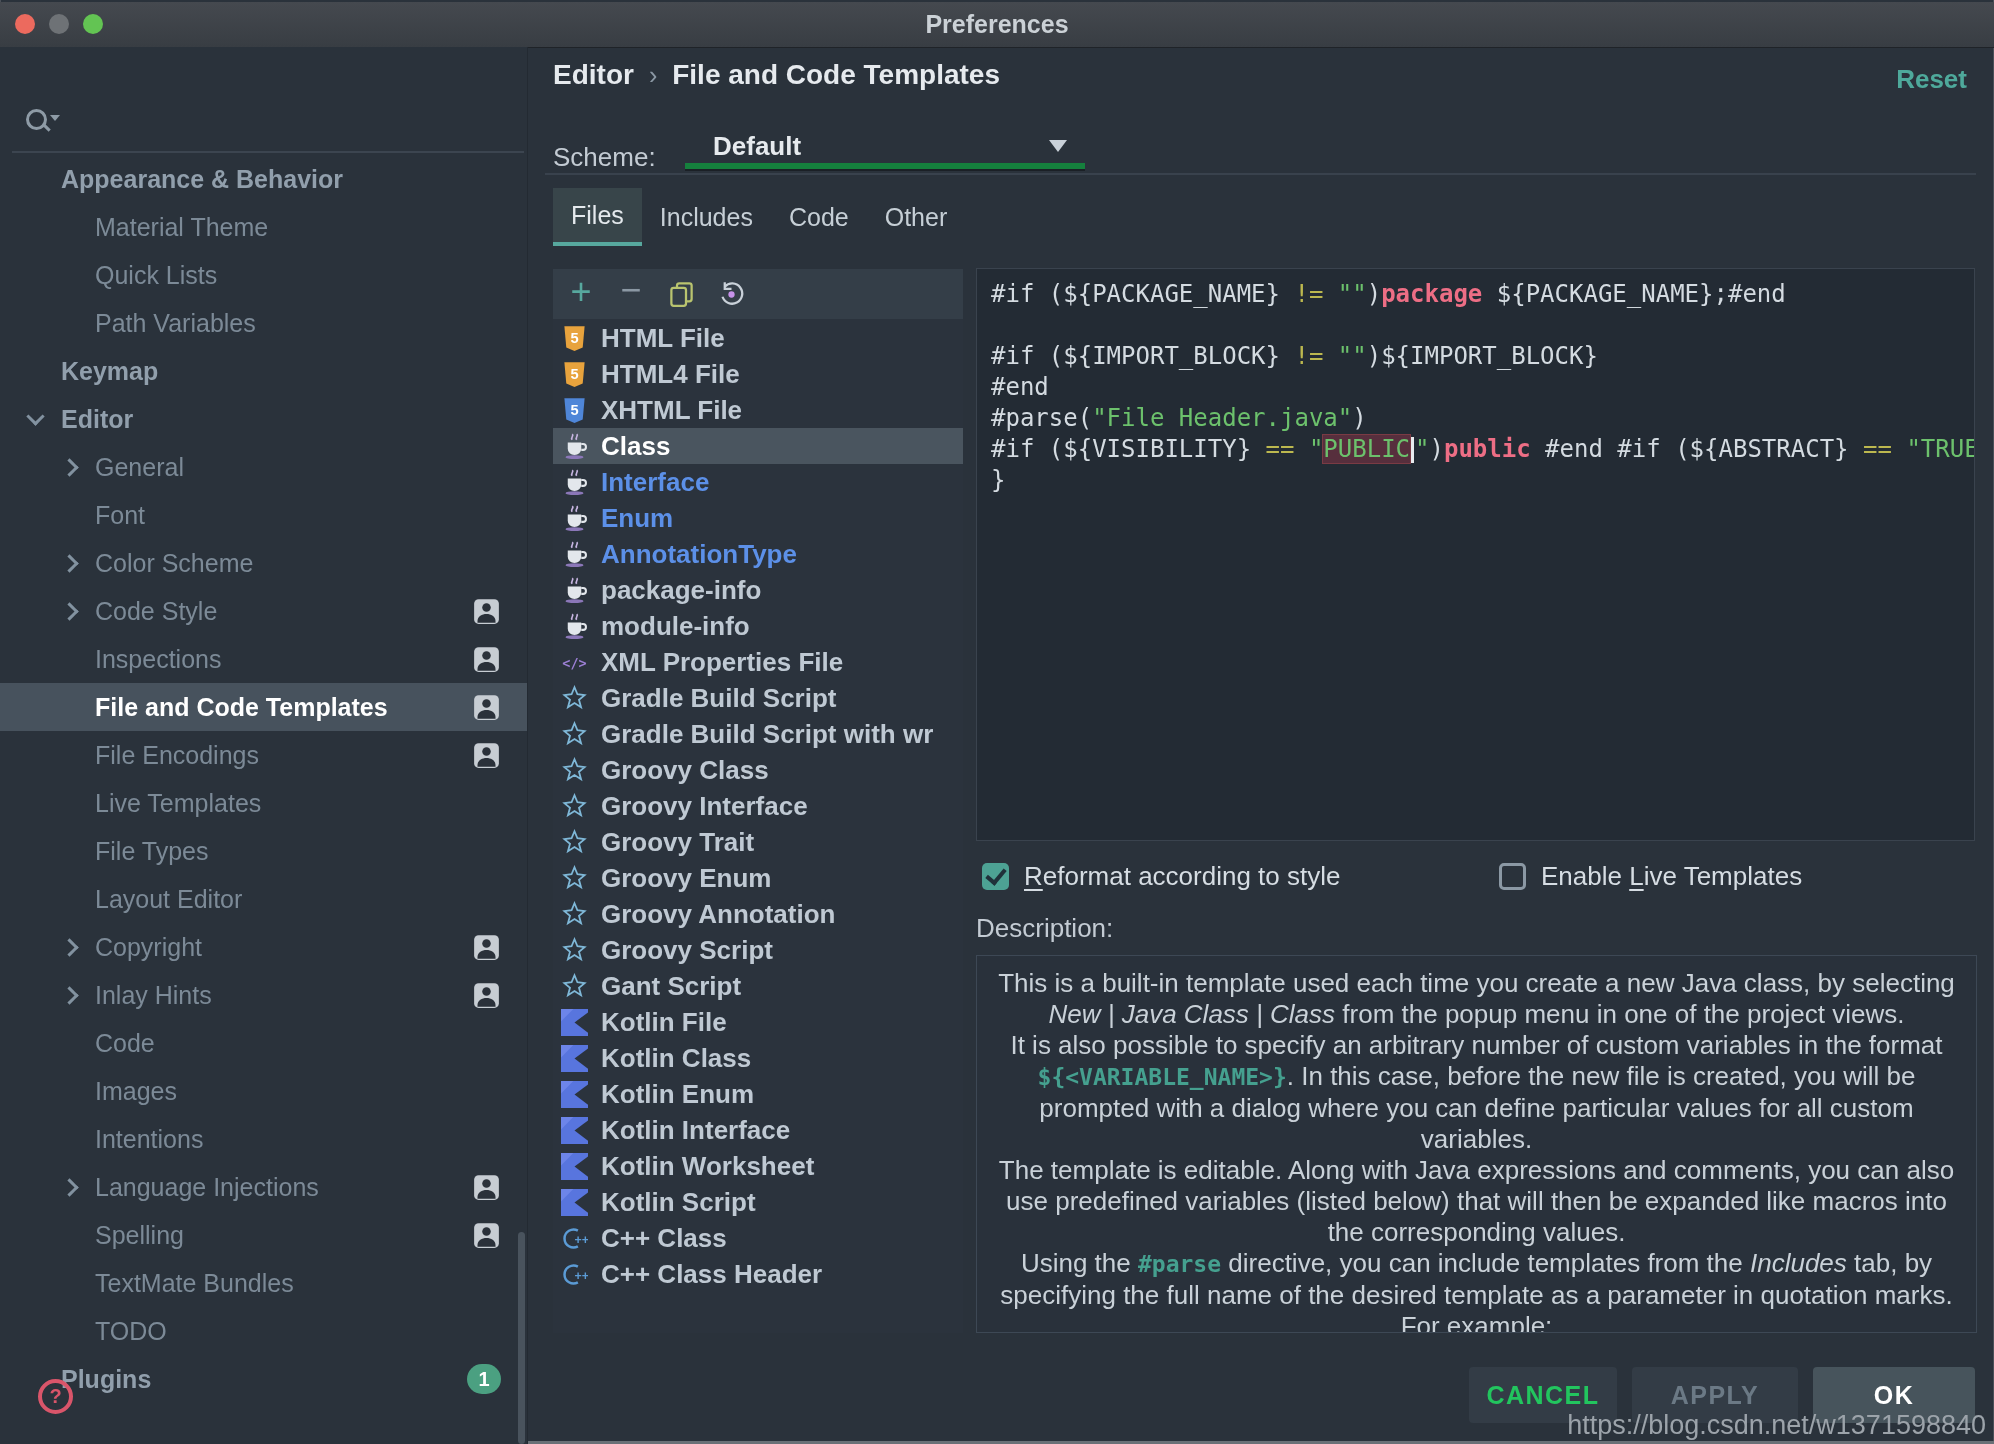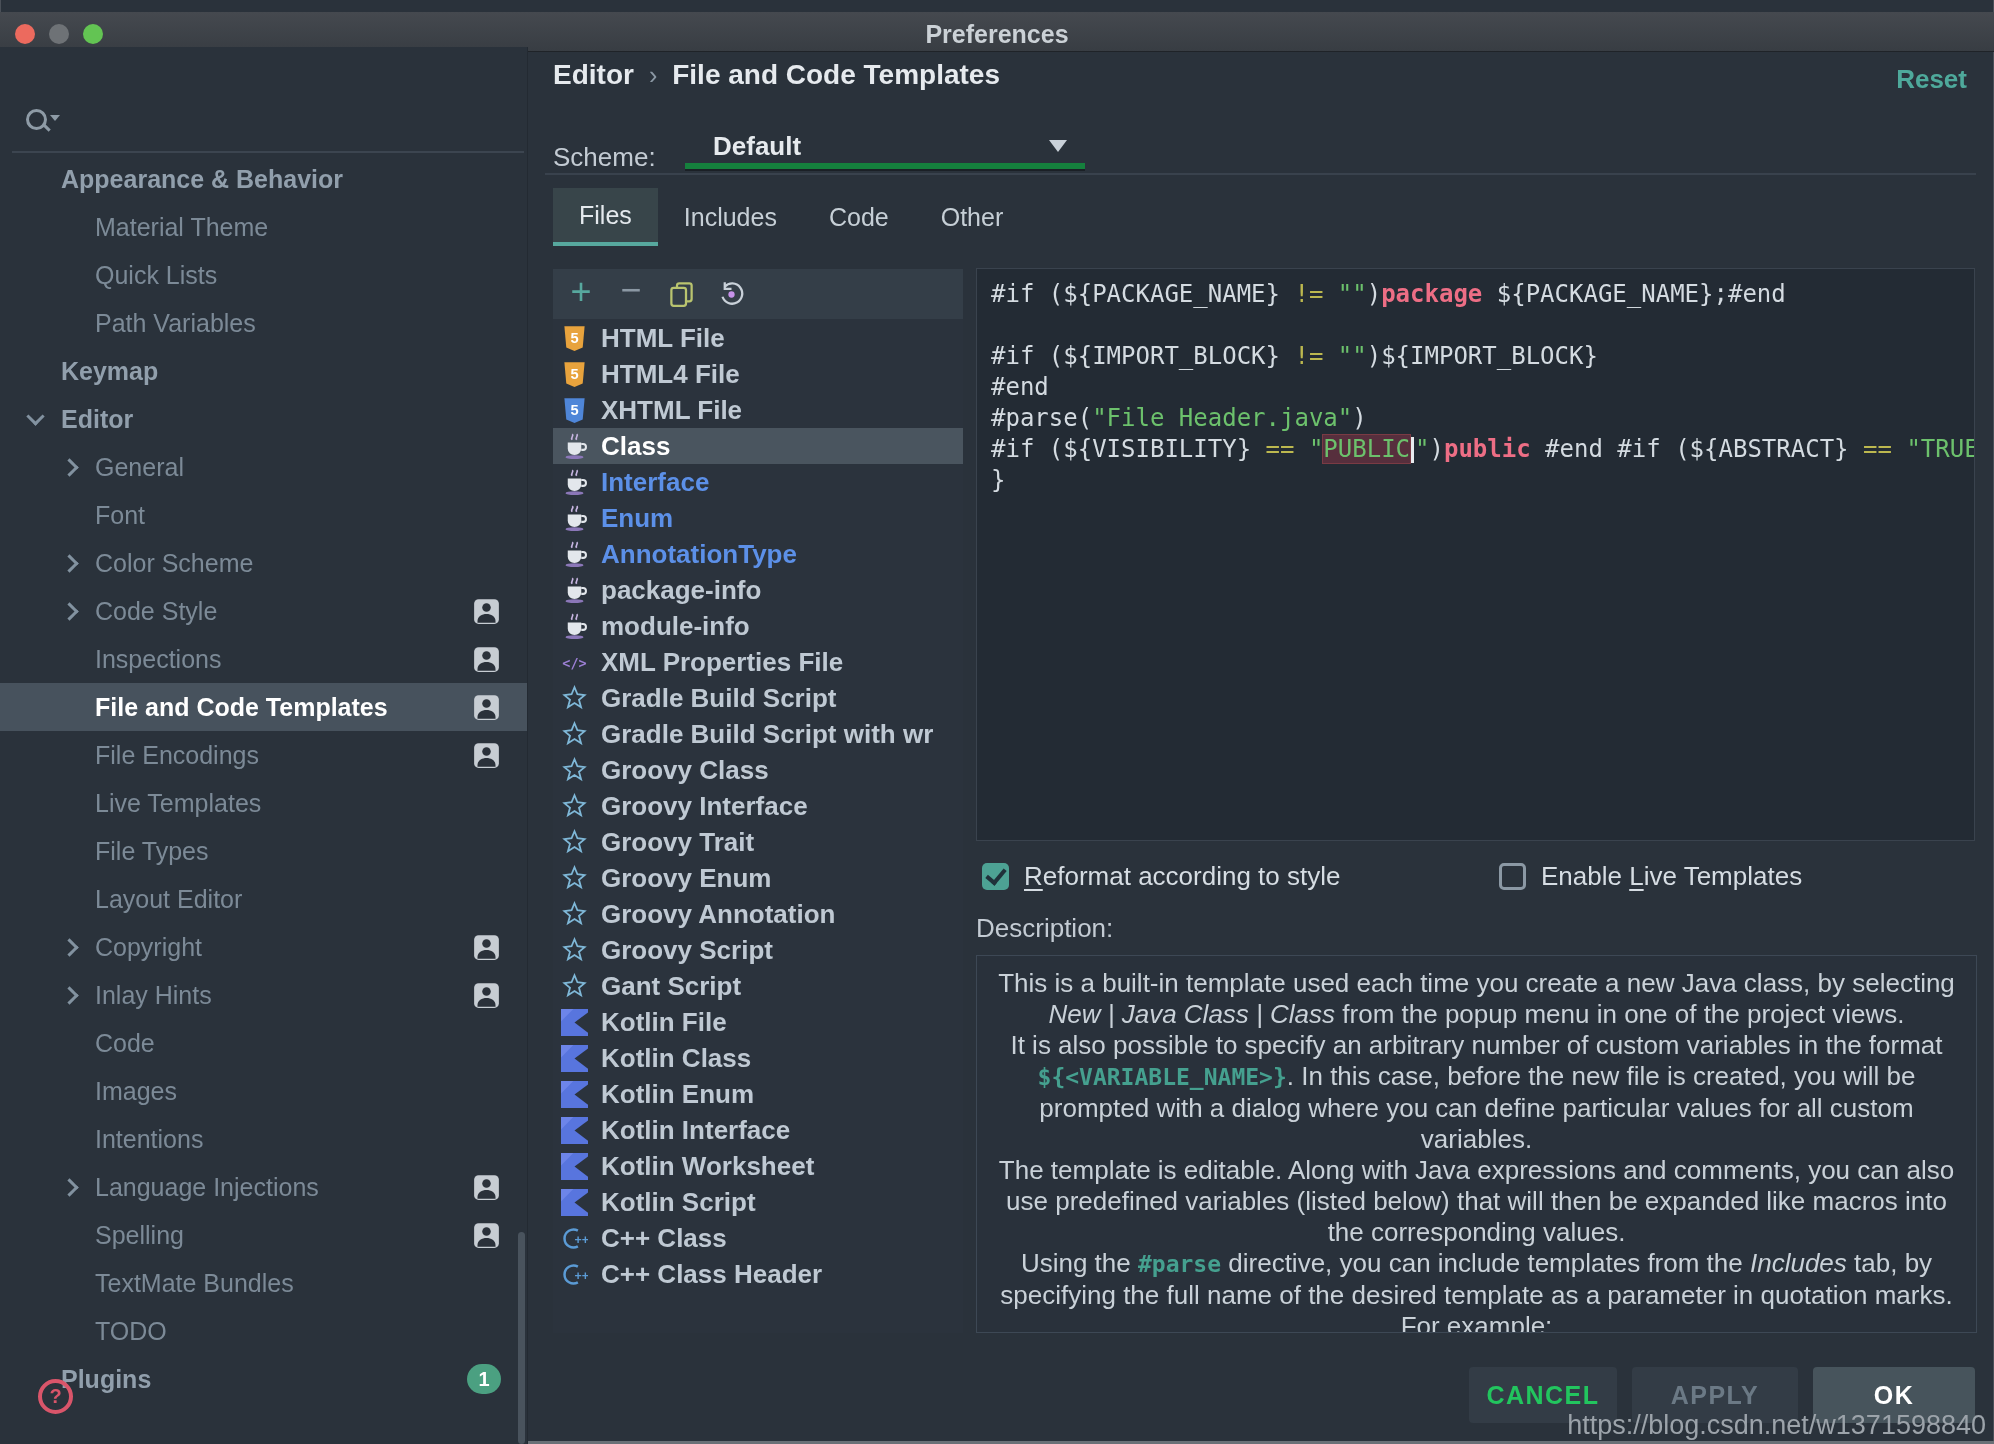--- a/index.html
+++ b/index.html
@@ -2,21 +2,21 @@
 <html><head>
 <meta charset="utf-8">
 <style>
   html,body{margin:0;padding:0;}
   body{
     width:1994px;height:1444px;position:relative;overflow:hidden;
     background:#2A323B;font-family:"Liberation Sans",sans-serif;
     box-shadow:inset 0 -3px 0 #6A7077, inset 1px 0 0 #4A5058, inset -1px 0 0 #4A5058;
   }
   
-  .titlebar{position:absolute;top:12px;left:0;width:100%;height:40px;
+  .titlebar{position:absolute;top:2px;left:0;width:100%;height:46px;
     background:linear-gradient(#45494F,#383D43);border-bottom:1px solid #1F2328;box-sizing:border-box;}
   .traffic{position:absolute;top:12px;left:15px;display:flex;gap:14px;}
   .light{width:20px;height:20px;border-radius:50%;}
   .light.red{background:#EC6A5E}.light.gray{background:#6E7276}.light.green{background:#63C453}
   .win-title{line-height:45px;text-align:center;color:#CBD1D6;font-size:25px;font-weight:700;}
   
   .sidebar{position:absolute;top:47px;left:0;width:528px;bottom:0;background:#2A323B;border-right:1px solid #232A32;box-sizing:border-box;}
   .search-icon{position:absolute;left:26px;top:62px;width:34px;height:30px;}
   .search-icon .lens{position:absolute;left:0;top:0;width:15px;height:15px;border:3px solid #8E9BA6;border-radius:50%;}
   .search-icon .handle{position:absolute;left:16px;top:17px;width:9px;height:3px;background:#8E9BA6;transform:rotate(45deg);}
@@ -47,21 +47,21 @@
   .crumb-sep{color:#8B98A4;font-weight:400;font-size:25px;}
   .reset-link{position:absolute;right:27px;top:17px;font-size:26px;font-weight:700;color:#4EA99B;}
   .scheme-label{position:absolute;left:24px;top:95px;font-size:26px;color:#C3CBD3;}
   .scheme-select{position:absolute;left:156px;top:78px;width:400px;height:44px;
     border-bottom:6px solid #15803d;box-shadow:0 2px 0 rgba(0,0,0,.35);box-sizing:border-box;}
   .scheme-value{font-size:26px;font-weight:700;color:#E6EAEE;padding-left:28px;line-height:42px;}
   .select-arrow{position:absolute;right:18px;top:15px;width:0;height:0;
     border-left:9px solid transparent;border-right:9px solid transparent;border-top:12px solid #C9D1D9;}
   .main-sep{position:absolute;left:16px;right:18px;top:126px;height:2px;background:#39424D;}
   .tabs{position:absolute;left:24px;top:141px;display:flex;height:58px;}
-  .tab{padding:0 26px;display:flex;align-items:center;font-size:25px;color:#C6CFD6;box-sizing:border-box;text-align:right;}
+  .tab{padding:0 18px;display:flex;align-items:center;font-size:25px;color:#C6CFD6;box-sizing:border-box;text-align:right;}
   .tab.active{background:#38454A;border-bottom:4px solid #57A89E;color:#E4E9ED;}
   
   .list-col{position:absolute;left:24px;top:222px;width:410px;bottom:111px;background:#2B333D;overflow:hidden;}
   .list-toolbar{height:50px;background:#343E48;display:flex;align-items:center;padding-left:3px;}
   .tb-btn{width:50px;height:40px;display:flex;align-items:center;justify-content:center;}
   .tb-plus{color:#57A89E;font-size:36px;font-weight:400;line-height:1;margin-top:-4px;}
   .tb-minus{color:#8B98A4;font-size:36px;font-weight:400;line-height:1;margin-top:-8px;}
   .tpl-list{position:absolute;top:51px;left:0;right:0;bottom:0;}
   .tpl-row{height:36px;display:flex;align-items:center;padding-left:8px;font-size:26px;font-weight:700;color:#BFC9D3;white-space:nowrap;overflow:hidden;}
   .tpl-row.blue{color:#5C90E8;}

